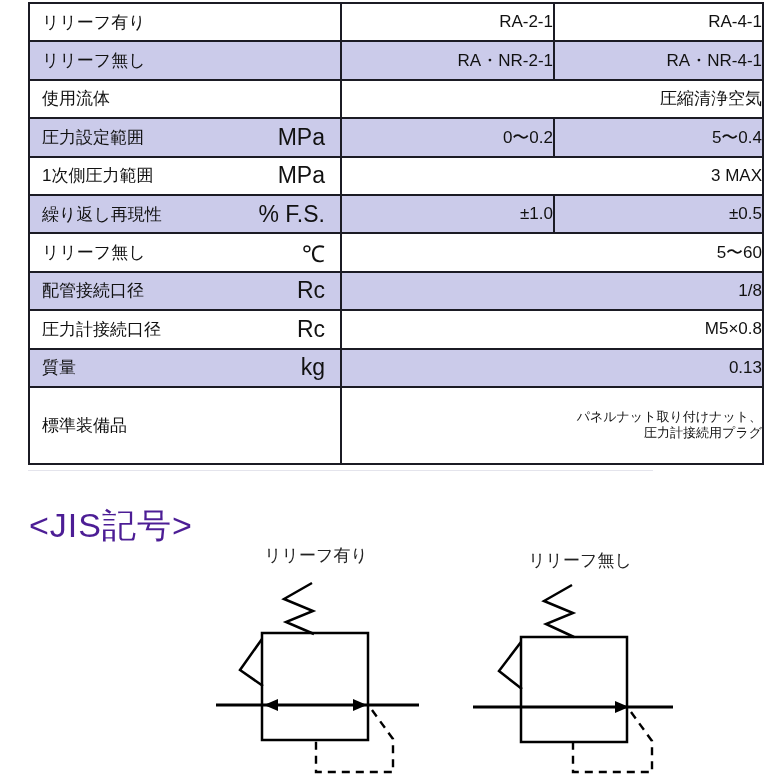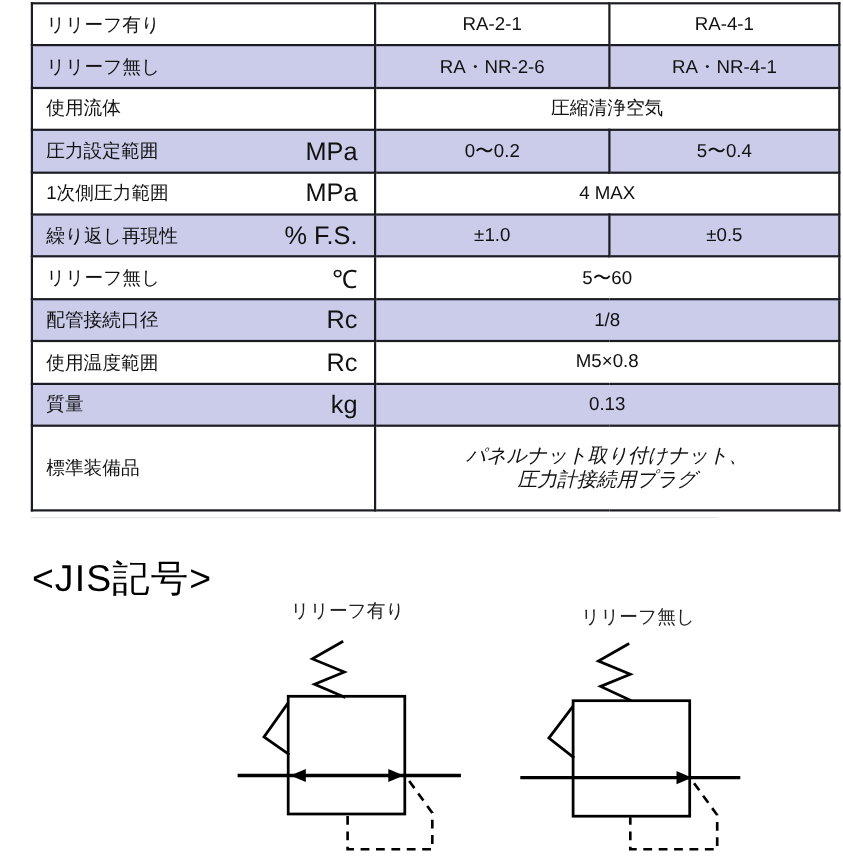--- a/index.html
+++ b/index.html
@@ -10,30 +10,30 @@
   
   table.spec { position:absolute; left:28px; top:2px; width:734px;
                border-collapse:collapse; table-layout:fixed; }
   table.spec td { border:2px solid #1b1b24; vertical-align:middle;
                   font-size:17px; color:#111111; }
   table.spec tr { height:38.4px; }
   table.spec tr.tall { height:77px; }
   tr.shaded td { background:#cbcbea; }
   td.lbl .cellflex { display:flex; justify-content:space-between;
                      align-items:center; padding:0 15px 0 12px; }
-  td.val { text-align:center; font-size:18px; }
-  td.val.multiline { white-space:pre-line; line-height:1.25; font-size:18px;font-style:italic; }
+  td.val { text-align:right; font-size:18px; }
+  td.val.multiline { white-space:pre-line; line-height:1.25; font-size:13px; }
   .unit { font-size:23px; }
 
   .table-shadow-line { position:absolute; left:28px; top:470px; width:625px;
                        height:1px; background:#e4e4ec; }
 
   
   .jis-heading { position:absolute; left:29px; top:503px; font-size:34px;
-                 letter-spacing:1px; color:#000000; }
+                 letter-spacing:1px; color:#4c1d95; }
   .diagram-label { position:absolute; font-size:17px; color:#222;
                    width:200px; text-align:center; }
   .diagram-label.left  { left:216px; top:544px; }
   .diagram-label.right { left:480px; top:549px; }
 
   svg.jis { position:absolute; left:0; top:560px; }
   .ln   { stroke:#000; fill:none; stroke-width:2.5; }
   .mainln { stroke:#000; fill:none; stroke-width:3; }
   .dash { stroke:#000; fill:none; stroke-width:2.4; stroke-dasharray:8 6; }
   .head { fill:#000; stroke:none; }
@@ -60,21 +60,21 @@
         <td class="val">RA-2-1</td>
         <td class="val">RA-4-1</td>
       </tr>
       <tr class="shaded">
         <td class="lbl">
             <div class="cellflex">
               <span>リリーフ無し</span>
               <span class="unit"></span>
             </div>
           </td>
-        <td class="val">RA・NR-2-6</td>
+        <td class="val">RA・NR-2-1</td>
         <td class="val">RA・NR-4-1</td>
       </tr>
       <tr>
         <td class="lbl">
             <div class="cellflex">
               <span>使用流体</span>
               <span class="unit"></span>
             </div>
           </td>
         <td class="val" colspan="2">圧縮清浄空気</td>
@@ -89,21 +89,21 @@
         <td class="val">0〜0.2</td>
         <td class="val">5〜0.4</td>
       </tr>
       <tr>
         <td class="lbl">
             <div class="cellflex">
               <span>1次側圧力範囲</span>
               <span class="unit">MPa</span>
             </div>
           </td>
-        <td class="val" colspan="2">4 MAX</td>
+        <td class="val" colspan="2">3 MAX</td>
       </tr>
       <tr class="shaded">
         <td class="lbl">
             <div class="cellflex">
               <span>繰り返し再現性</span>
               <span class="unit">% F.S.</span>
             </div>
           </td>
         <td class="val">±1.0</td>
         <td class="val">±0.5</td>
@@ -122,21 +122,21 @@
             <div class="cellflex">
               <span>配管接続口径</span>
               <span class="unit">Rc</span>
             </div>
           </td>
         <td class="val" colspan="2">1/8</td>
       </tr>
       <tr>
         <td class="lbl">
             <div class="cellflex">
-              <span>使用温度範囲</span>
+              <span>圧力計接続口径</span>
               <span class="unit">Rc</span>
             </div>
           </td>
         <td class="val" colspan="2">M5×0.8</td>
       </tr>
       <tr class="shaded">
         <td class="lbl">
             <div class="cellflex">
               <span>質量</span>
               <span class="unit">kg</span>

